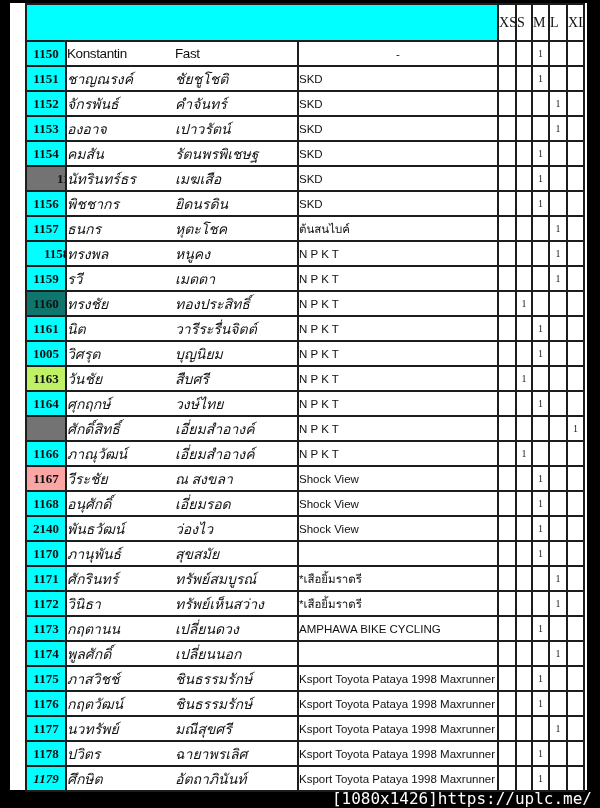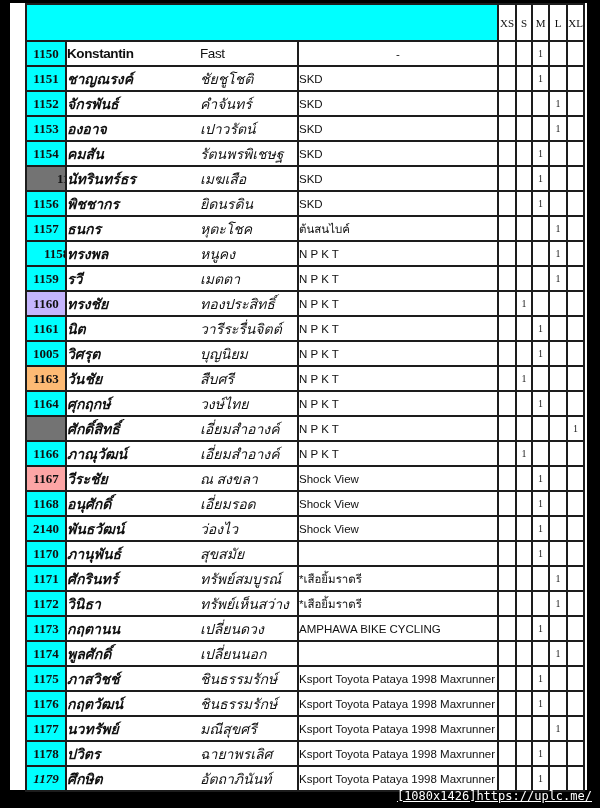--- a/index.html
+++ b/index.html
@@ -26,41 +26,41 @@
     border:2px solid #1d1d1d;
     padding:0;
     overflow:hidden;
     white-space:nowrap;
     vertical-align:middle;
   }
   tr.hdr{height:37px;}
   td.title-cell{height:33px;}
   td.size-hdr{
     background:#fff;
-    text-align:center;
+    text-align:left;
     font-family:"Liberation Serif",serif;
-    font-size:11px;
+    font-size:14px;
     color:#111;
   }
   tr.body-row{height:25px;}
   td.no-cell{
     font-family:"Liberation Serif",serif;
     font-weight:bold;
     font-size:13px;
     text-align:center;
     color:#111;
   }
   td.name-cell{
     padding-left:5px;
     font-family:"Liberation Serif",serif;
     font-style:italic;
     font-size:14px;
     color:#101010;
   }
-  td.name-cell .fn{display:inline-block;width:133px;font-weight:bold;}
+  td.name-cell .fn{display:inline-block;width:108px;}
   tr.latin td.name-cell{
     font-family:"Liberation Sans",sans-serif;
     font-style:normal;
     font-size:13.5px;
     letter-spacing:-0.4px;
   }
   td.team-cell{
     padding-left:7px;
     font-family:"Liberation Sans",sans-serif;
     font-size:11.5px;
@@ -72,23 +72,22 @@
     font-family:"Liberation Serif",serif;
     font-size:10px;
     color:#222;
   }
   .watermark{
     position:absolute;
     right:8px;
     top:789px;
     color:#fff;
     font-family:"DejaVu Sans Mono",monospace;
-    font-size:12px;
+    font-size:16px;
     letter-spacing:0px;
-    text-decoration:underline;
   }
 </style>
 </head>
 <body>
 
 <div class="page">
   <table class="roster">
     <colgroup>
       <col style="width:40px">
       <col style="width:232px">
@@ -204,21 +203,21 @@
           <td class="no-cell" style="background: rgb(0, 255, 255); margin-top: 32px;">1159</td>
           <td class="name-cell"><span class="fn">รวี</span><span class="ln">เมตตา</span></td>
           <td class="team-cell">N P K T</td>
           <td class="size-cell"></td>
           <td class="size-cell"></td>
           <td class="size-cell"></td>
           <td class="size-cell">1</td>
           <td class="size-cell"></td>
         </tr>
         <tr class="body-row">
-          <td class="no-cell" style="background: #c4b5fd;">1160</td>
+          <td class="no-cell" style="background: #0f766e;">1160</td>
           <td class="name-cell"><span class="fn">ทรงชัย</span><span class="ln">ทองประสิทธิ์</span></td>
           <td class="team-cell">N P K T</td>
           <td class="size-cell"></td>
           <td class="size-cell">1</td>
           <td class="size-cell"></td>
           <td class="size-cell"></td>
           <td class="size-cell"></td>
         </tr>
         <tr class="body-row">
           <td class="no-cell" style="background: rgb(0, 255, 255); margin-top: 48px;">1161</td>
@@ -234,21 +233,21 @@
           <td class="no-cell" style="background: rgb(0, 255, 255);">1005</td>
           <td class="name-cell"><span class="fn">วิศรุต</span><span class="ln">บุญนิยม</span></td>
           <td class="team-cell">N P K T</td>
           <td class="size-cell"></td>
           <td class="size-cell"></td>
           <td class="size-cell">1</td>
           <td class="size-cell"></td>
           <td class="size-cell"></td>
         </tr>
         <tr class="body-row">
-          <td class="no-cell" style="background: #fdba74; text-align: center;">1163</td>
+          <td class="no-cell" style="background: #bef264; text-align: center;">1163</td>
           <td class="name-cell"><span class="fn">วันชัย</span><span class="ln">สืบศรี</span></td>
           <td class="team-cell">N P K T</td>
           <td class="size-cell"></td>
           <td class="size-cell">1</td>
           <td class="size-cell"></td>
           <td class="size-cell"></td>
           <td class="size-cell"></td>
         </tr>
         <tr class="body-row">
           <td class="no-cell" style="background: rgb(0, 255, 255);">1164</td>

